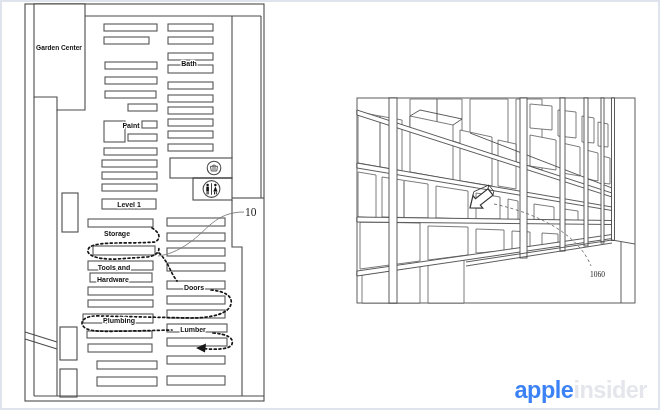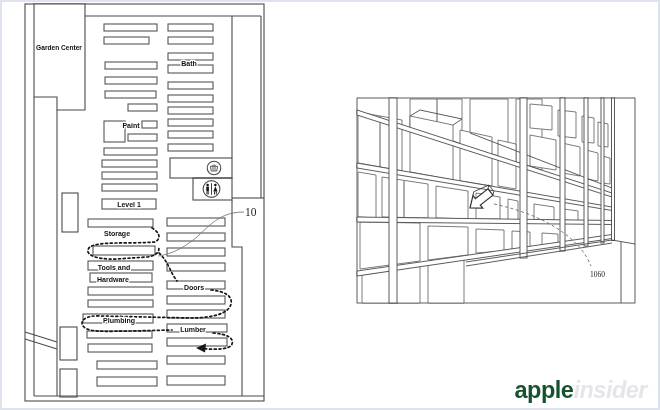--- a/index.html
+++ b/index.html
@@ -6,22 +6,22 @@
   body{width:660px;height:410px;position:relative;overflow:hidden;
        font-family:"Liberation Sans","DejaVu Sans",sans-serif;}
   .edge{position:absolute;inset:0;border:2px solid #dfe3ee;pointer-events:none;z-index:5;}
   svg{position:absolute;left:0;top:0;}
   .plan-label{font:bold 7px "Liberation Sans",sans-serif;fill:#111;
               paint-order:stroke;stroke:#ffffff;stroke-width:2.4px;stroke-linejoin:round;}
   .gc-label{font-size:6.6px;}
   .ref-num{font-family:"Liberation Serif","DejaVu Serif",serif;fill:#222;stroke:none;}
   .watermark{position:absolute;right:13px;bottom:6px;z-index:4;
              font:bold 23.5px "Liberation Sans",sans-serif;letter-spacing:-0.5px;}
-  .watermark .w1{color:#14532d;}
-  .watermark .w2{color:#e4e6ec;font-style:italic;}
+  .watermark .w1{color:#3b82f6;}
+  .watermark .w2{color:#e4e6ec;}
   .outline{fill:none;stroke:#4b4b4b;stroke-width:1.1;}
   .bar{fill:#fff;stroke:#555;stroke-width:1.1;}
   .thin{fill:none;stroke:#4b4b4b;stroke-width:0.9;}
   .route{fill:none;stroke:#161616;stroke-width:1.7;stroke-dasharray:2 2.7;stroke-linecap:round;}
   .leader{fill:none;stroke:#7a7a7a;stroke-width:0.9;}
   .whitefill{fill:#fff;stroke:#4b4b4b;stroke-width:0.9;}
   .box{fill:#fff;stroke:#5a5a5a;stroke-width:0.8;}
 </style>
 </head>
 <body>

